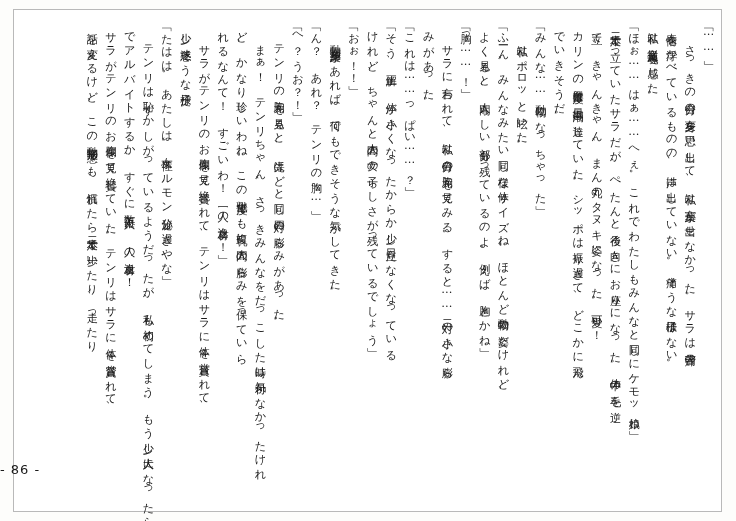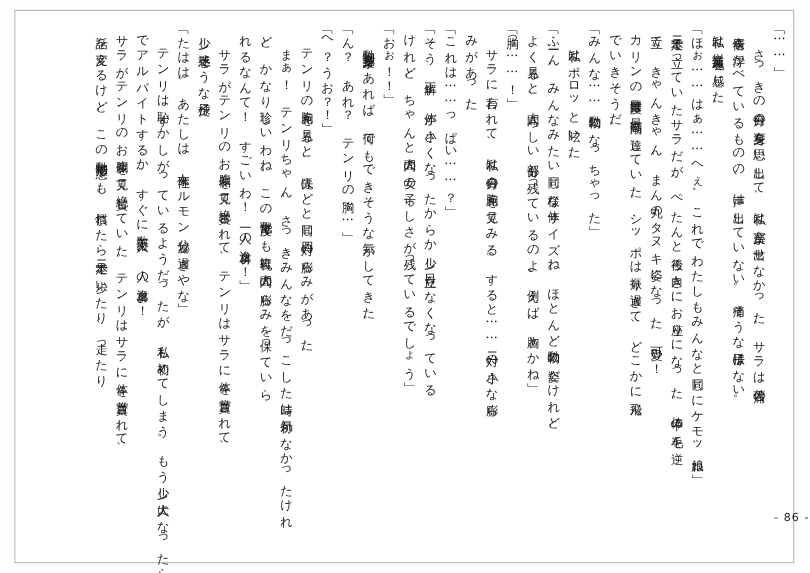--- a/index.html
+++ b/index.html
@@ -55,23 +55,23 @@
     width: 18.7px;
     flex: 0 0 18.7px;
     white-space: pre;
     overflow: visible;
   }
   .page-number {
     position: absolute;
     left: 0;
     right: 0;
     bottom: 44px;
-    text-align: right;
+    text-align: left;
     font-family: "DejaVu Sans", "Liberation Sans", sans-serif;
-    font-size: 10px;
+    font-size: 13px;
     color: #1b1b1b;
     letter-spacing: 1px;
   }
 </style>
 </head>
 <body>
 
 <div class="page">
   <div class="page-border"></div>
   <div class="content">

